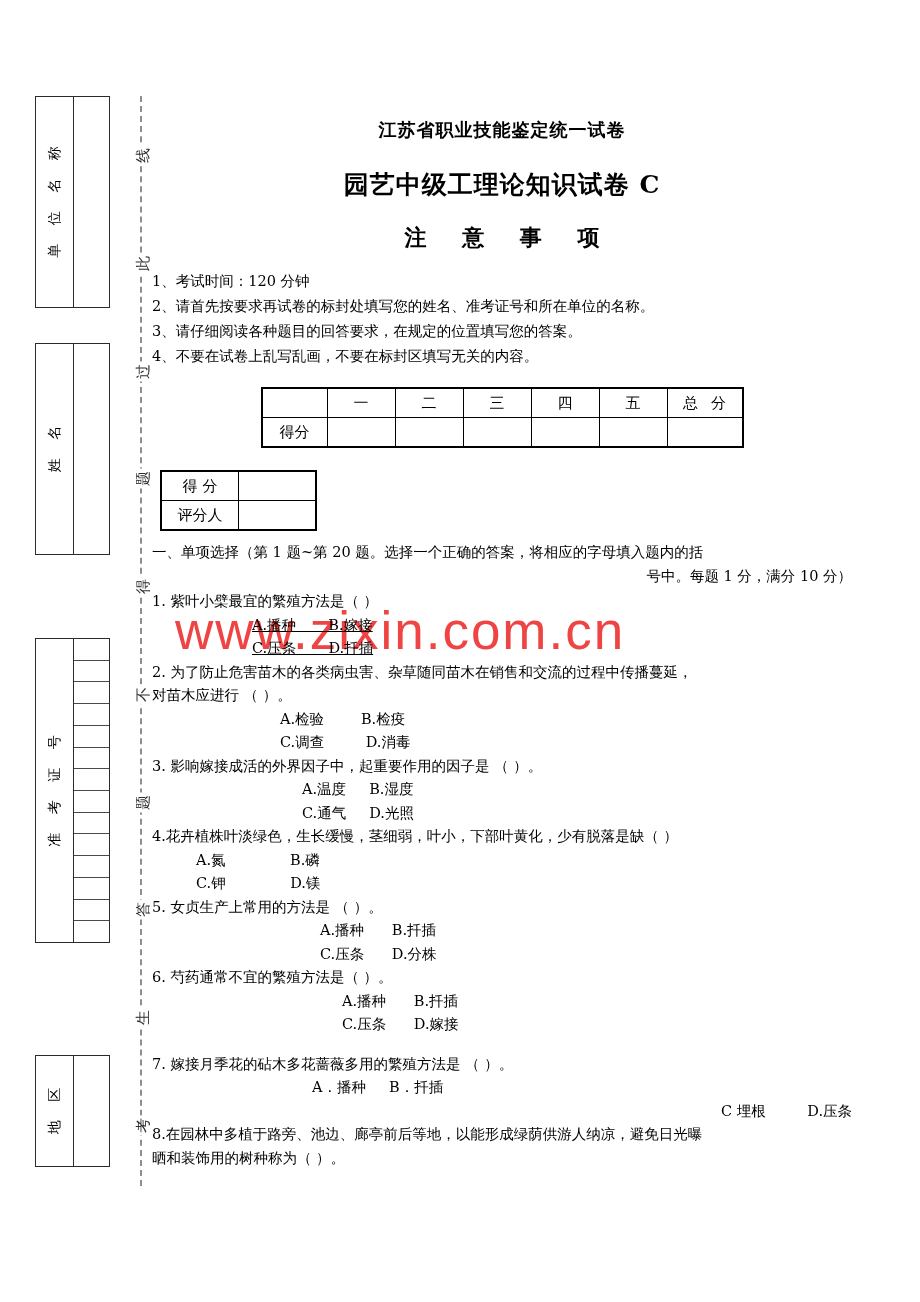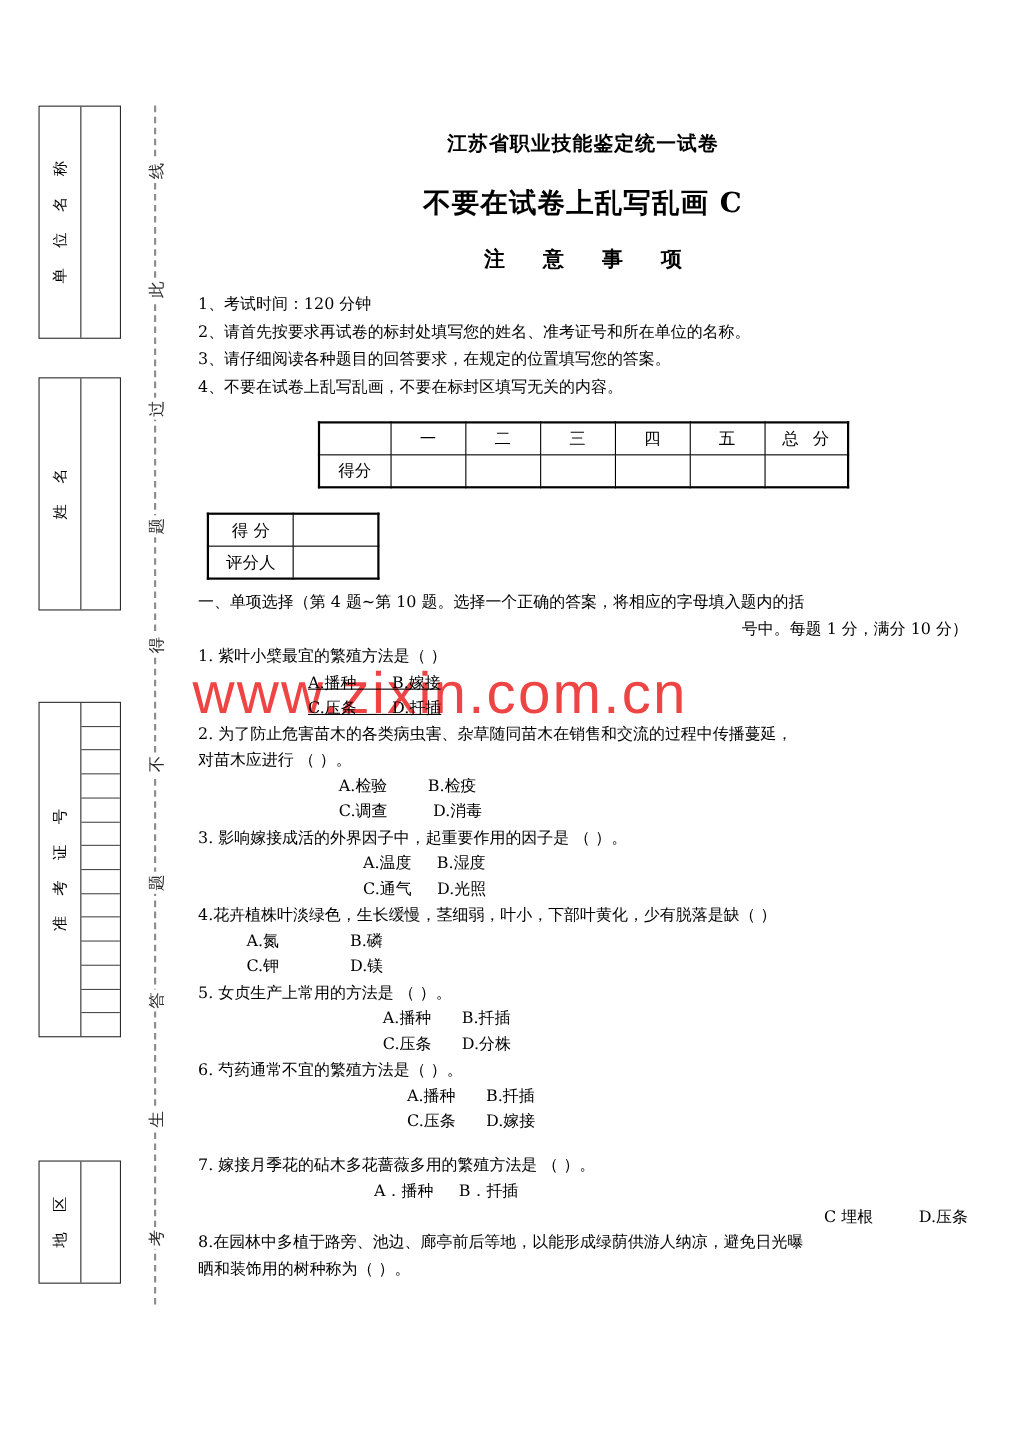--- a/index.html
+++ b/index.html
@@ -94,21 +94,21 @@
     font-size: 15px;
     color: #2b2b2b;
     background: #ffffff;
     transform: rotate(-90deg);
     font-family: "DejaVu Serif", "Liberation Serif", serif;
   }
 
   
   #main {
     position: absolute;
-    left: 180px;
+    left: 152px;
     top: 0;
     width: 700px;
     height: 1082px;
     z-index: 1;
   }
 
   .title-1 {
     text-align: center;
     font-size: 18px;
     font-weight: bold;
@@ -117,21 +117,21 @@
   }
   .title-2 {
     text-align: center;
     font-size: 25px;
     font-weight: bold;
     margin: 26px 0 0 0;
     letter-spacing: 1px;
   }
   .title-3 {
     text-align: center;
-    font-size: 19px;
+    font-size: 22px;
     font-weight: bold;
     margin: 22px 0 0 0;
     letter-spacing: 14px;
     text-indent: 14px;
   }
 
   .notice-list { margin: 16px 0 0 0; padding: 0; list-style: none; }
   .notice-list li {
     font-size: 14.5px;
     line-height: 25px;
@@ -254,21 +254,21 @@
         <span class="seal-char" style="top: 696.667px;">题</span>
         <span class="seal-char" style="top: 804.444px;">答</span>
         <span class="seal-char" style="top: 912.222px;">生</span>
         <span class="seal-char" style="top: 1020px;">考</span>
       </div>
   </div>
 
   <div id="main">
 
     <div class="title-1">江苏省职业技能鉴定统一试卷</div>
-    <div class="title-2">不要在试卷上乱写乱画 C</div>
+    <div class="title-2">园艺中级工理论知识试卷 C</div>
     <div class="title-3">注 意 事 项</div>
 
     <ul class="notice-list" id="notice-list">
         <li>1、考试时间：120 分钟</li>
         <li>2、请首先按要求再试卷的标封处填写您的姓名、准考证号和所在单位的名称。</li>
         <li>3、请仔细阅读各种题目的回答要求，在规定的位置填写您的答案。</li>
         <li>4、不要在试卷上乱写乱画，不要在标封区填写无关的内容。</li>
       </ul>
 
     <div class="tbl-wrap-score">
@@ -306,21 +306,21 @@
             <tr>
               <td class="lbl">评分人</td>
               <td class="blank"></td>
             </tr>
           </tbody>
       </table>
     </div>
 
     <div id="questions">
       <div class="sec-head">
-        <span class="l1">一、单项选择（第 4 题~第 10 题。选择一个正确的答案，将相应的字母填入题内的括</span>
+        <span class="l1">一、单项选择（第 1 题~第 20 题。选择一个正确的答案，将相应的字母填入题内的括</span>
         <span class="l2">号中。每题 1 分，满分 10 分）</span>
       </div>
       <div id="question-list">
           <div class="q">
             <div class="q-stem">1. 紫叶小檗最宜的繁殖方法是（      ）</div>
             <div class="opt-row ind-a">A.播种       B.嫁接</div>
             <div class="opt-row ind-a">C.压条       D.扦插</div>
           </div>
           <div class="q">
             <div class="q-stem">2. 为了防止危害苗木的各类病虫害、杂草随同苗木在销售和交流的过程中传播蔓延，</div>

